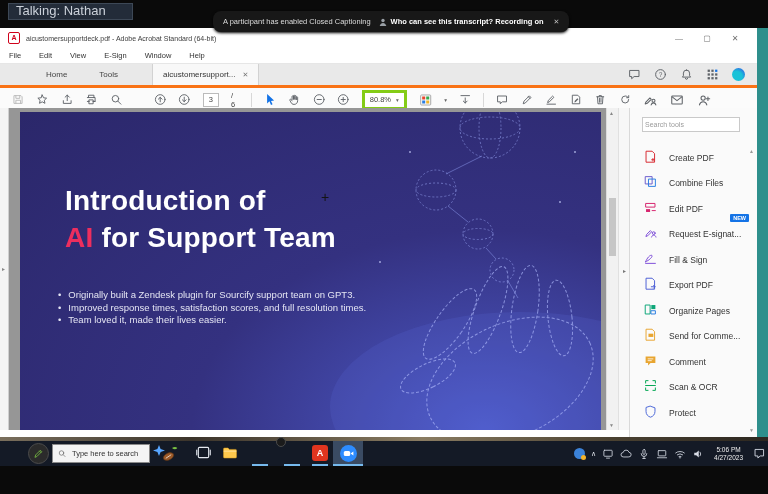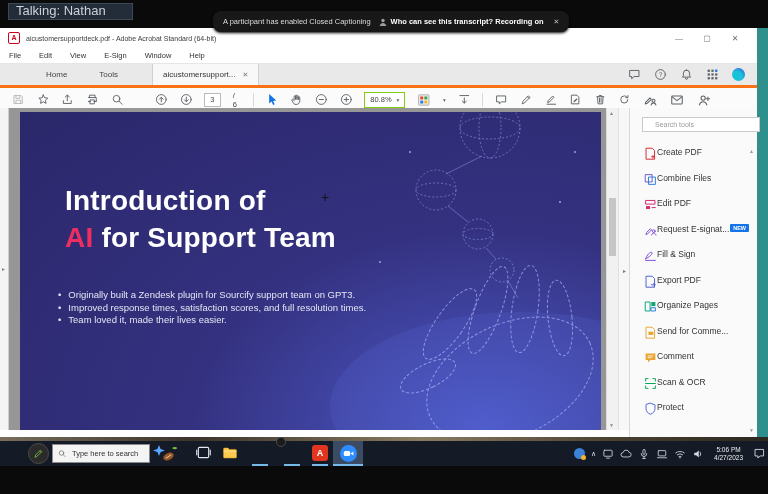--- a/index.html
+++ b/index.html
@@ -23,45 +23,45 @@
   .tab{padding:0 16px;line-height:21px}
   .tab-doc{background:#f8f8f8;border-left:1px solid #d2d2d2;border-right:1px solid #d2d2d2;display:flex;align-items:center;gap:7px;padding:0 10px;height:21px;margin-left:18px;color:#333}
   .tab-doc .x{color:#777;font-size:7px}
   .tab-right{margin-left:auto;display:flex;align-items:center;gap:13px;padding-right:12px}
   .avatar{width:13px;height:13px;border-radius:50%;background:radial-gradient(circle at 35% 70%,#19c2d8 0 45%,#2a7de1 75%)}
   .toolbar{height:23px;background:#fbfbfb;border-bottom:1px solid #cfcfcf;display:flex;align-items:center;padding-left:12px;gap:12px;font-size:7.5px;color:#444}
   .sep{width:1px;height:14px;background:#d8d8d8}
   .sp10{width:8px}
   .ic{fill:none;stroke:#5f6368;stroke-width:1.2;stroke-linecap:round;stroke-linejoin:round}
   .pagebox{width:15px;height:12px;background:#fff;border:1px solid #bbb;text-align:center;line-height:12px;font-size:7.5px}
-  .zoombox{display:flex;align-items:center;gap:5px;border:1px solid #84cc16;background:#fff;height:14px;padding:0 5px}
+  .zoombox{display:flex;align-items:center;gap:5px;border:3px solid #84cc16;background:#fff;height:14px;padding:0 5px}
   .caret{font-size:5.5px;color:#666}
   .tb-right{margin-left:auto;display:flex;align-items:center;gap:13px;margin-right:46px}
   
   .docarea{position:absolute;left:0;top:80px;width:630px;height:322px;background:#969696}
   .leftpanel{position:absolute;left:0;top:0;width:8px;height:100%;background:#f4f4f4;border-right:1px solid #cfcfcf}
   .lp-arrow{position:absolute;left:1px;top:158px;font-size:5px;color:#888}
   .slide{position:absolute;left:20px;top:4px;width:581px;height:318px;overflow:hidden;background:radial-gradient(120% 150% at 80% 100%,#4d5ac9 0%,#343180 42%,#2a2668 100%)}
   .slide svg.deco{position:absolute;left:0;top:0}
   .slide-title{position:absolute;left:45px;top:70px;font-size:28px;line-height:37px;font-weight:bold;color:#fff;letter-spacing:.2px}
   .accent{color:#ed2e5e}
   .bullets{position:absolute;left:38px;top:177px;font-size:9.5px;line-height:12.5px;color:#e4e5f3}
   .bullet{display:flex;gap:7px}
   .vscroll{position:absolute;left:606px;top:0;width:12px;height:100%;background:#f1f1f1;border-left:1px solid #ddd}
   .vs-up{position:absolute;top:2px;left:2px;font-size:5px;color:#888}
   .vs-dn{position:absolute;bottom:2px;left:2px;font-size:5px;color:#888}
   .vs-thumb{position:absolute;top:90px;left:2px;width:7px;height:58px;background:#c6c6c6}
   .rp-strip{position:absolute;left:618px;top:0;width:12px;height:100%;background:#f7f7f7;border-left:1px solid #e0e0e0}
   .rp-arrow{position:absolute;left:3px;top:160px;font-size:5px;color:#777}
   
   .sidebar{position:absolute;right:0;top:80px;width:127px;height:329px;background:#fafafa;border-left:1px solid #d9d9d9}
-  .sb-search{display:block;margin:9px 12px 15px 12px;width:92px;height:13px;font-size:7px;border:1px solid #c9c9c9;background:#fff;padding:0 12px;color:#333}
+  .sb-search{display:block;margin:9px 12px 5px 12px;width:92px;height:13px;font-size:7px;border:1px solid #c9c9c9;background:#fff;padding:0 2px;color:#333}
   .sb-search::placeholder{color:#9a9a9a}
   .sb-list{position:relative}
-  .sb-item{position:relative;display:flex;align-items:flex-start;gap:0;height:25.5px;padding-left:14px;font-size:8.5px;color:#333}
+  .sb-item{position:relative;display:flex;align-items:flex-end;gap:12px;height:25.5px;padding-left:14px;font-size:8.5px;color:#333}
   .sb-badge{position:absolute;right:8px;top:0;background:#1473e6;color:#fff;font-size:5.5px;font-weight:bold;padding:1px 3px;border-radius:1px}
   .sb-up{position:absolute;right:3px;top:40px;font-size:5px;color:#999}
   .sb-dn{position:absolute;right:3px;bottom:4px;font-size:5px;color:#999}
   
   .desk-strip{position:absolute;left:0;top:437px;width:768px;height:4px;background:linear-gradient(90deg,#7a6f5d,#3b342b 25%,#8a7c62 55%,#4a4131 80%,#2c2720)}
   .taskbar{position:absolute;left:0;top:441px;width:768px;height:25px;background:#141a26;z-index:20}
   .pen-circle{position:absolute;left:28px;top:2px;width:19px;height:19px;border-radius:50%;background:#2b2b2b;border:1px solid #4b4b4b;display:flex;align-items:center;justify-content:center}
   .tb-search{position:absolute;left:52px;top:3px;width:86px;height:17px;background:#f4f4f4;border:1px solid #8a8a8a;display:flex;align-items:center;gap:4px;padding:0 5px}
   .tb-search input{border:none;background:transparent;font-size:7.5px;width:70px;color:#222;outline:none;font-family:"Liberation Sans",sans-serif}
   .tb-search input::placeholder{color:#333}

